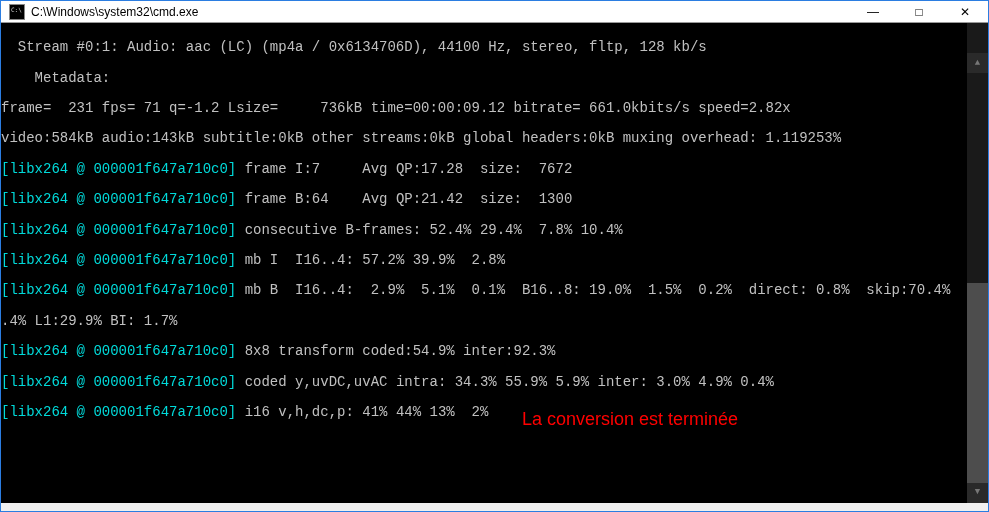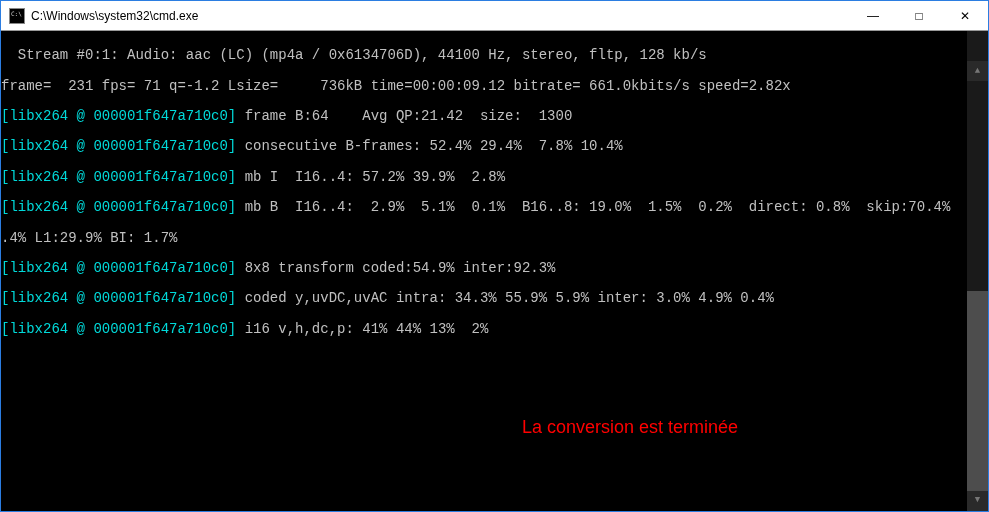--- a/index.html
+++ b/index.html
@@ -2,21 +2,21 @@
 <html><head>
   <meta charset="utf-8">
   <style>
     * { margin: 0; padding: 0; box-sizing: border-box; }
     body {
       width: 989px; height: 512px; overflow: hidden;
       font-family: "Segoe UI", Arial, sans-serif; background: #f0f0f0;
       border: 1px solid #2b7de1;
     }
     .titlebar {
-      height: 30px; background: #fff; display: flex; align-items: center;
+      height: 22px; background: #fff; display: flex; align-items: center;
       border-bottom: 1px solid #999;
     }
     .titlebar .app-icon {
       width: 16px; height: 16px; margin: 0 6px 0 8px; background: #000;
       border: 1px solid #888; display: inline-block; position: relative;
     }
     .titlebar .app-icon::after {
       content: "C:\\"; position: absolute; top: 1px; left: 1px;
       color: #ccc; font-size: 6px; font-family: monospace;
     }
@@ -58,21 +58,24 @@
 <div class="titlebar">
   <span class="app-icon"></span>
   <span class="title">C:\Windows\system32\cmd.exe</span>
   <div class="winbtn">—</div>
   <div class="winbtn">□</div>
   <div class="winbtn close">✕</div>
 </div>
 
 <div class="terminal">
 <span class="line">  Stream #0:1: Audio: aac (LC) (mp4a / 0x6134706D), 44100 Hz, stereo, fltp, 128 kb/s</span>
+<span class="line">    Metadata:</span>
 <span class="line">frame=  231 fps= 71 q=-1.2 Lsize=     736kB time=00:00:09.12 bitrate= 661.0kbits/s speed=2.82x</span>
+<span class="line">video:584kB audio:143kB subtitle:0kB other streams:0kB global headers:0kB muxing overhead: 1.119253%</span>
+<span class="line"><span class="pre-tag">[libx264 @ 000001f647a710c0]</span><span> frame I:7     Avg QP:17.28  size:  7672</span></span>
 <span class="line"><span class="pre-tag">[libx264 @ 000001f647a710c0]</span><span> frame B:64    Avg QP:21.42  size:  1300</span></span>
 <span class="line"><span class="pre-tag">[libx264 @ 000001f647a710c0]</span><span> consecutive B-frames: 52.4% 29.4%  7.8% 10.4%</span></span>
 <span class="line"><span class="pre-tag">[libx264 @ 000001f647a710c0]</span><span> mb I  I16..4: 57.2% 39.9%  2.8%</span></span>
 <span class="line"><span class="pre-tag">[libx264 @ 000001f647a710c0]</span><span> mb B  I16..4:  2.9%  5.1%  0.1%  B16..8: 19.0%  1.5%  0.2%  direct: 0.8%  skip:70.4%  L0:68</span></span>
 <span class="line">.4% L1:29.9% BI: 1.7%</span>
 <span class="line"><span class="pre-tag">[libx264 @ 000001f647a710c0]</span><span> 8x8 transform coded:54.9% inter:92.3%</span></span>
 <span class="line"><span class="pre-tag">[libx264 @ 000001f647a710c0]</span><span> coded y,uvDC,uvAC intra: 34.3% 55.9% 5.9% inter: 3.0% 4.9% 0.4%</span></span>
 <span class="line"><span class="pre-tag">[libx264 @ 000001f647a710c0]</span><span> i16 v,h,dc,p: 41% 44% 13%  2%</span></span>
 
 

